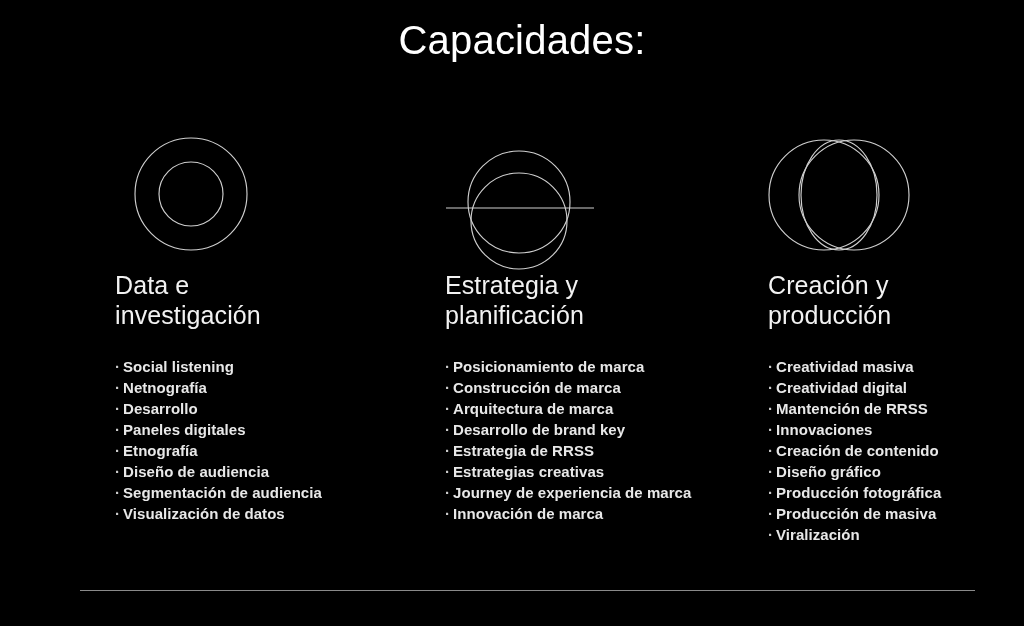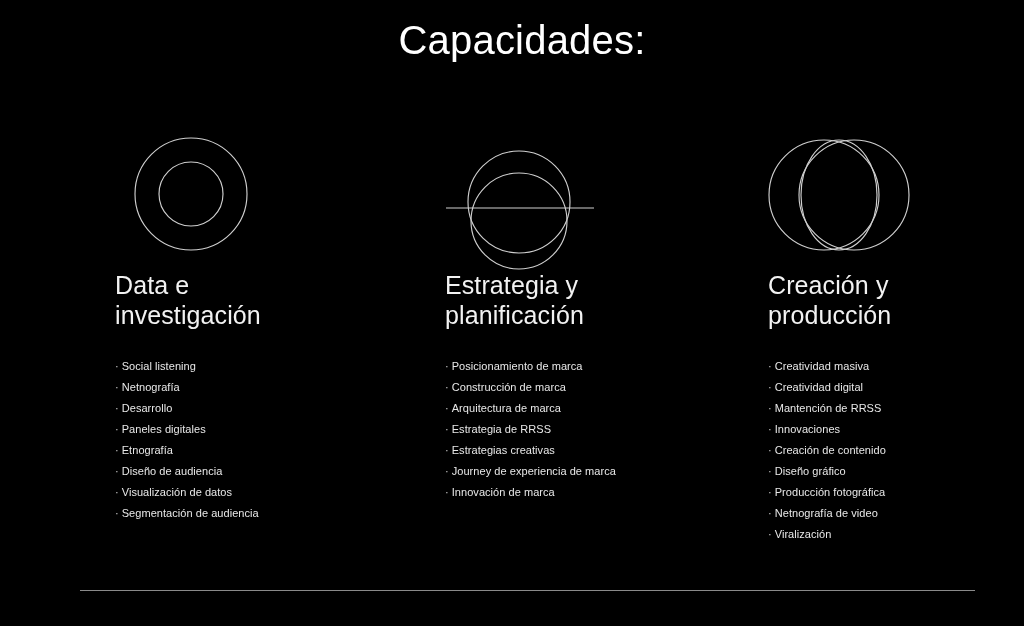--- a/index.html
+++ b/index.html
@@ -86,22 +86,22 @@
     white-space: pre-line;
   }
 
   
   .bullets {
     margin: 26px 0 0 0;
     padding: 0;
     list-style: none;
   }
   .bullets li {
-    font-size: 11px;
-    font-weight: 400;
+    font-size: 15px;
+    font-weight: 700;
     line-height: 21px;
     color: #e8e8e8;
     letter-spacing: 0.05px;
     white-space: nowrap;
   }
   .bullets li .bullet-dot {
     color: #cccccc;
     margin-right: 3px;
   }
 
@@ -136,42 +136,43 @@
       <div class="heading">Data e
 investigación</div>
 
       <ul class="bullets">
         <li><span class="bullet-dot">·</span><span>Social listening</span></li>
         <li><span class="bullet-dot">·</span><span>Netnografía</span></li>
         <li><span class="bullet-dot">·</span><span>Desarrollo</span></li>
         <li><span class="bullet-dot">·</span><span>Paneles digitales</span></li>
         <li><span class="bullet-dot">·</span><span>Etnografía</span></li>
         <li><span class="bullet-dot">·</span><span>Diseño de audiencia</span></li>
+        <li><span class="bullet-dot">·</span><span>Segmentación de audiencia</span></li>
         <li><span class="bullet-dot">·</span><span>Visualización de datos</span></li>
-        <li><span class="bullet-dot">·</span><span>Segmentación de audiencia</span></li>
       </ul>
     </div>
 
     <div class="col col-1">
 
       <div class="icon-wrap">
         <svg class="icon-svg icon-1" width="160" height="140" viewBox="0 0 160 140">
           <circle class="stroke" cx="75" cy="178" r="51" transform="translate(0,-100)"></circle>
           <circle class="stroke" cx="75" cy="197" r="48" transform="translate(0,-100)"></circle>
           <line class="stroke" x1="2" y1="84" x2="150" y2="84"></line>
         </svg>
       </div>
 
       <div class="heading">Estrategia y
 planificación</div>
 
       <ul class="bullets">
         <li><span class="bullet-dot">·</span><span>Posicionamiento de marca</span></li>
         <li><span class="bullet-dot">·</span><span>Construcción de marca</span></li>
         <li><span class="bullet-dot">·</span><span>Arquitectura de marca</span></li>
+        <li><span class="bullet-dot">·</span><span>Desarrollo de brand key</span></li>
         <li><span class="bullet-dot">·</span><span>Estrategia de RRSS</span></li>
         <li><span class="bullet-dot">·</span><span>Estrategias creativas</span></li>
         <li><span class="bullet-dot">·</span><span>Journey de experiencia de marca</span></li>
         <li><span class="bullet-dot">·</span><span>Innovación de marca</span></li>
       </ul>
     </div>
 
     <div class="col col-2">
 
       <div class="icon-wrap">
@@ -186,21 +187,21 @@
 producción</div>
 
       <ul class="bullets">
         <li><span class="bullet-dot">·</span><span>Creatividad masiva</span></li>
         <li><span class="bullet-dot">·</span><span>Creatividad digital</span></li>
         <li><span class="bullet-dot">·</span><span>Mantención de RRSS</span></li>
         <li><span class="bullet-dot">·</span><span>Innovaciones</span></li>
         <li><span class="bullet-dot">·</span><span>Creación de contenido</span></li>
         <li><span class="bullet-dot">·</span><span>Diseño gráfico</span></li>
         <li><span class="bullet-dot">·</span><span>Producción fotográfica</span></li>
-        <li><span class="bullet-dot">·</span><span>Netnografía de video</span></li>
+        <li><span class="bullet-dot">·</span><span>Producción de masiva</span></li>
         <li><span class="bullet-dot">·</span><span>Viralización</span></li>
       </ul>
     </div>
 
   </div>
 
   <div class="footer-rule"></div>
 
 </div>
 

